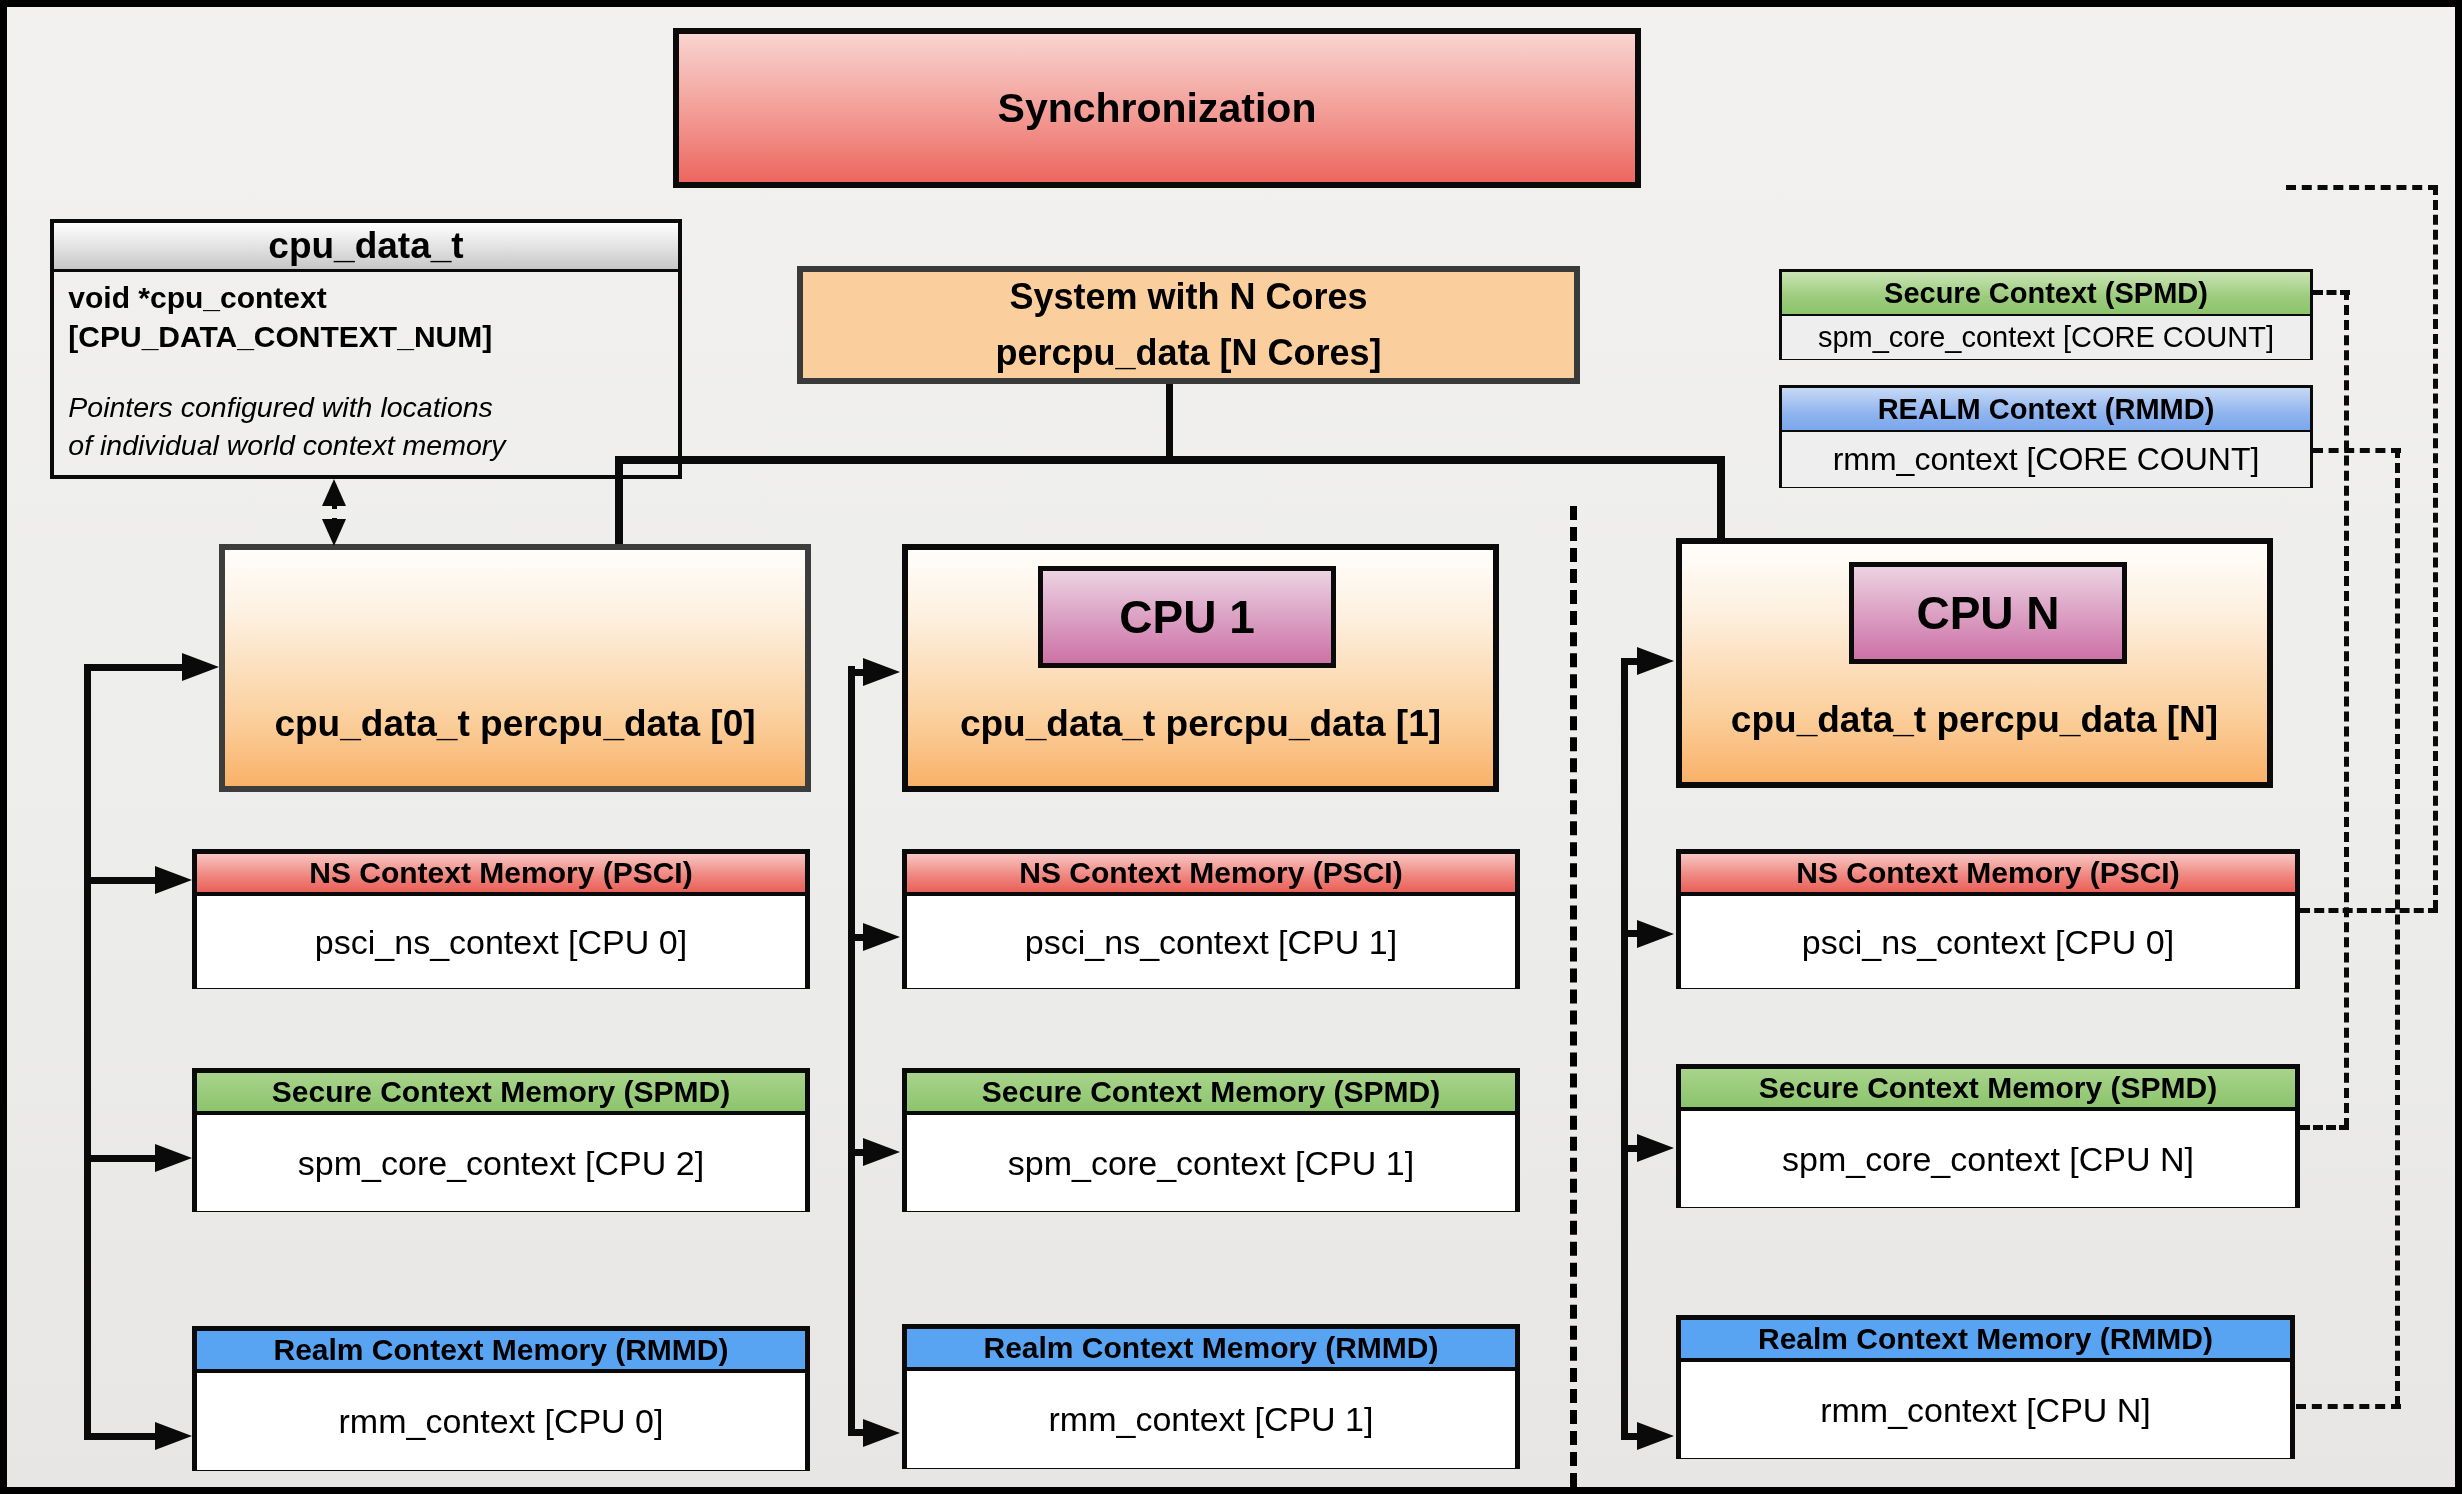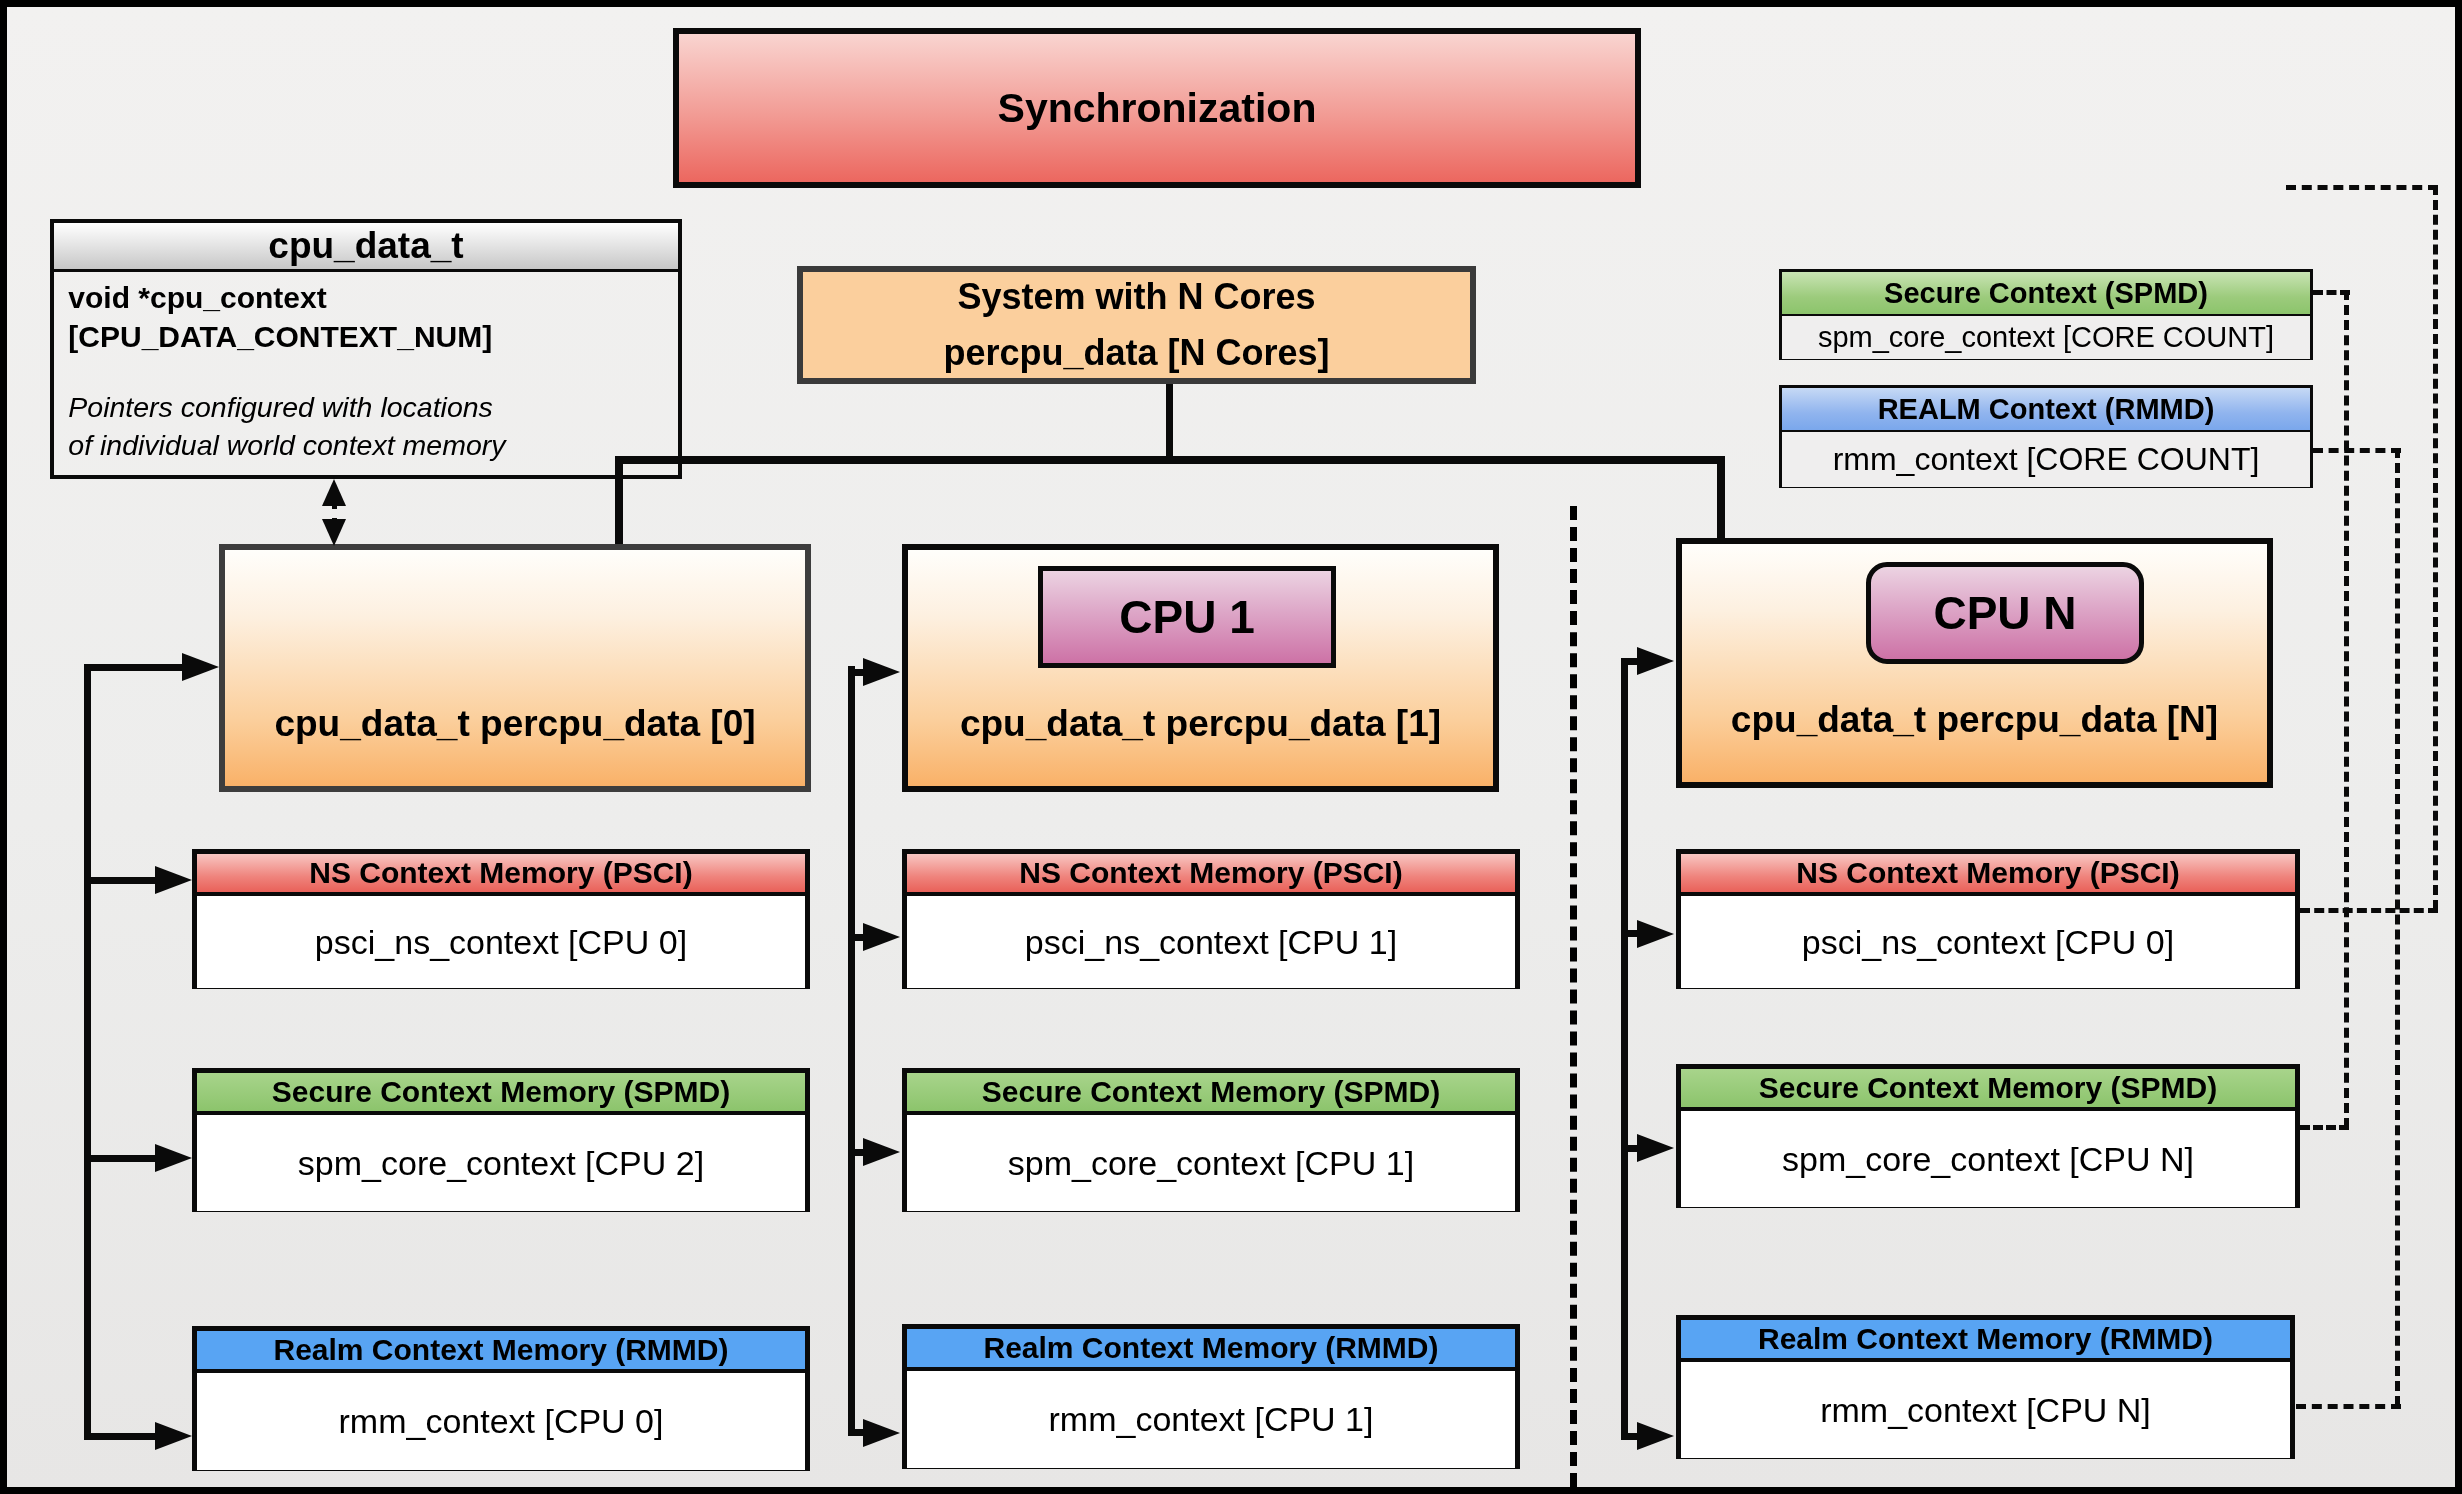--- a/index.html
+++ b/index.html
@@ -27,21 +27,21 @@
     position:absolute;left:0;top:0;right:0;height:46px;
     background:linear-gradient(180deg,#ffffff 0%,#e6e6e6 45%,#c7c7c7 100%);
     border-bottom:3.6px solid #0a0a0a;font-weight:bold;font-size:37px;
   }
   .struct-body{position:absolute;left:14.3px;top:55px;right:9px;bottom:5.3px;text-align:left;}
   .struct-field{font-weight:bold;font-size:30px;line-height:1.3;}
   .struct-note{font-style:italic;font-size:28.5px;line-height:1.35;margin-top:32px;}
 
   
   .system{
-    left:790px;top:259px;width:679px;height:118px;
+    left:790px;top:259px;width:783px;height:118px;
     background:#fbcf9d;border:6.2px solid #3a3a3a;
     font-weight:bold;font-size:36px;line-height:1.55;
   }
 
   
   .legend{border:3.6px solid #0a0a0a;}
   .legend .hd{height:42px;border-bottom:2.7px solid #0a0a0a;font-weight:bold;font-size:29px;}
   .legend .bd{font-size:29px;}
   .lg-ns{left:1747px;top:143px;width:532px;height:94px;}
   .lg-ns .hd{background:linear-gradient(180deg,#f8c8c4 0%,#ef837c 60%,#ea5f57 100%);}
@@ -126,21 +126,21 @@
   <div class="box cpu cpu0">
     <div class="caption" style="top:153px;">cpu_data_t percpu_data [0]</div>
   </div>
 
   <div class="box cpu cpu1">
     <div class="badge ctr" style="left:130px;top:16px;width:298px;height:102px;">CPU 1</div>
     <div class="caption" style="top:153px;">cpu_data_t percpu_data [1]</div>
   </div>
 
   <div class="box cpu cpuN">
-    <div class="badge ctr" style="left:184px;top:18px;width:278px;height:102px;border-radius:21px;">CPU N</div>
+    <div class="badge ctr" style="left:167px;top:18px;width:278px;height:102px;">CPU N</div>
     <div class="caption" style="top:155px;">cpu_data_t percpu_data [N]</div>
   </div>
 
   <div class="box mem" style="left:185px;top:842px;width:618px;height:140px;">
     <div class="hd hd-ns ctr">NS Context Memory (PSCI)</div>
     <div class="bd ctr" style="height:92px;">psci_ns_context [CPU 0]</div>
   </div>
   <div class="box mem" style="left:185px;top:1061px;width:618px;height:144px;">
     <div class="hd hd-spmd ctr">Secure Context Memory (SPMD)</div>
     <div class="bd ctr" style="height:96px;">spm_core_context [CPU 2]</div>

